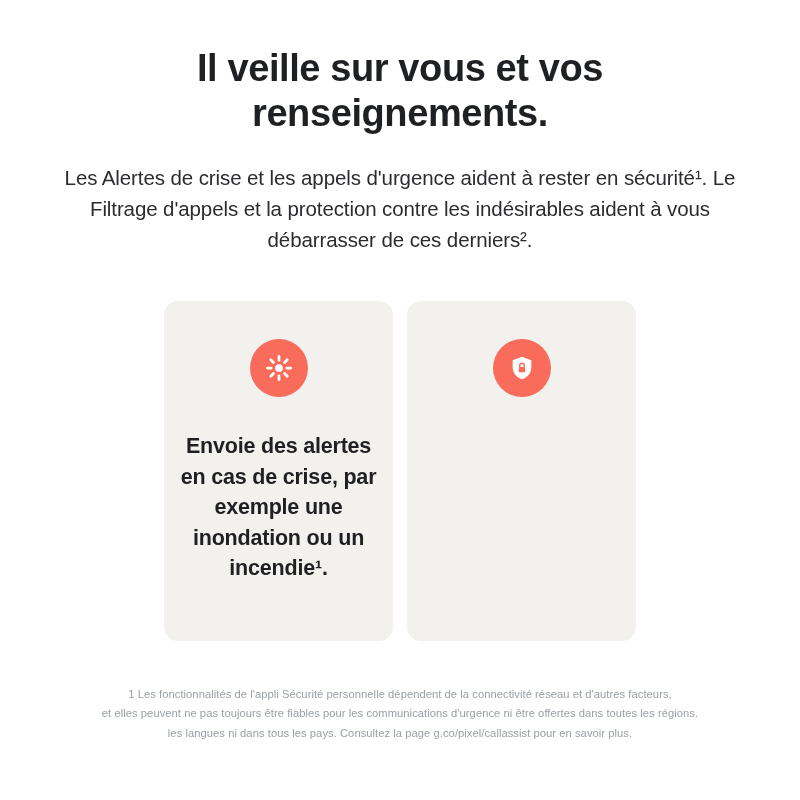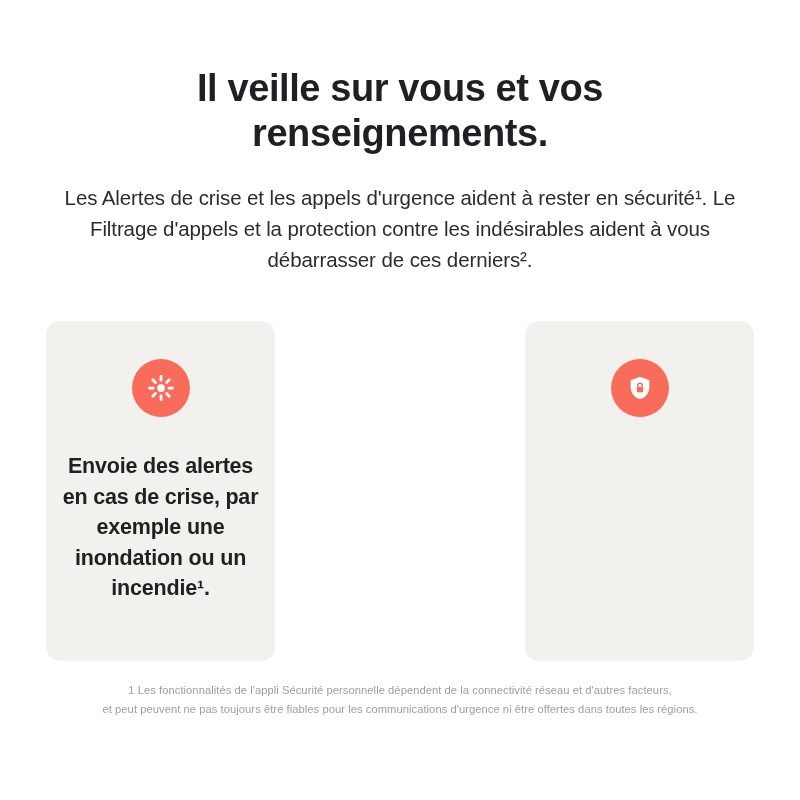--- a/index.html
+++ b/index.html
@@ -11,21 +11,21 @@
     height: 800px;
     background: #ffffff;
     font-family: "Liberation Sans", sans-serif;
     color: #202124;
     overflow: hidden;
   }
   .page {
     width: 800px;
     height: 800px;
     box-sizing: border-box;
-    padding: 60px 46px 0 46px;
+    padding: 40px 46px 0 46px;
     display: flex;
     flex-direction: column;
   }
   .headline {
     text-align: center;
     font-size: 38px;
     line-height: 1.18;
     font-weight: 700;
     letter-spacing: -0.4px;
     margin: 6px 0 0 0;
@@ -39,21 +39,21 @@
     font-weight: 400;
     color: #2b2c2f;
     margin: 26px 0 8px 0;
     padding: 0 4px;
     letter-spacing: -0.1px;
   }
   .cards {
     display: flex;
     gap: 14px;
     margin-top: 38px;
-    justify-content: space-between;
+    justify-content: center;
   }
   .card {
     background: #f3f1ee;
     border-radius: 14px;
     width: 229px;
     height: 340px;
     box-sizing: border-box;
     padding: 38px 14px 20px 14px;
     display: flex;
     flex-direction: column;
@@ -75,21 +75,21 @@
   .card-text {
     margin-top: 34px;
     text-align: center;
     font-size: 21.5px;
     line-height: 1.42;
     font-weight: 700;
     color: #1f2023;
     letter-spacing: -0.2px;
   }
   .footnotes {
-    margin-top: 20px;
+    margin-top: 44px;
     text-align: center;
     font-size: 11.2px;
     line-height: 1.72;
     color: #9aa0a6;
     padding: 0 22px;
     letter-spacing: 0.05px;
   }
 </style>
 </head>
 <body>
@@ -129,16 +129,17 @@
           <rect x="9.3" y="11.1" width="5.4" height="4.6" rx="1" fill="#f96b5b"></rect>
           <path d="M10.1 11.1 V9.8 a1.9 1.9 0 0 1 3.8 0 V11.1" fill="none" stroke="#f96b5b" stroke-width="1.3"></path>
         </svg>
       </div>
     </div>
 
   </div>
 
   <div class="footnotes">
     <div>1 Les fonctionnalités de l'appli Sécurité personnelle dépendent de la connectivité réseau et d'autres facteurs,</div>
-    <div>et peut peuvent ne pas toujours être fiables pour les communications d'urgence ni être offertes dans toutes les régions.</div>
+    <div>et elles peuvent ne pas toujours être fiables pour les communications d'urgence ni être offertes dans toutes les régions.</div>
+    <div>les langues ni dans tous les pays. Consultez la page g.co/pixel/callassist pour en savoir plus.</div>
   </div>
 
 </div>
 
 </body></html>

